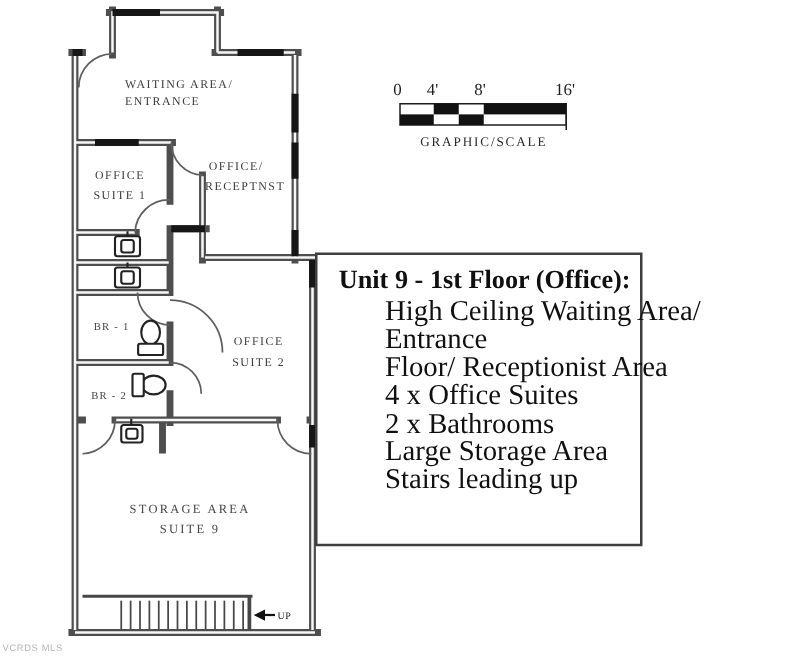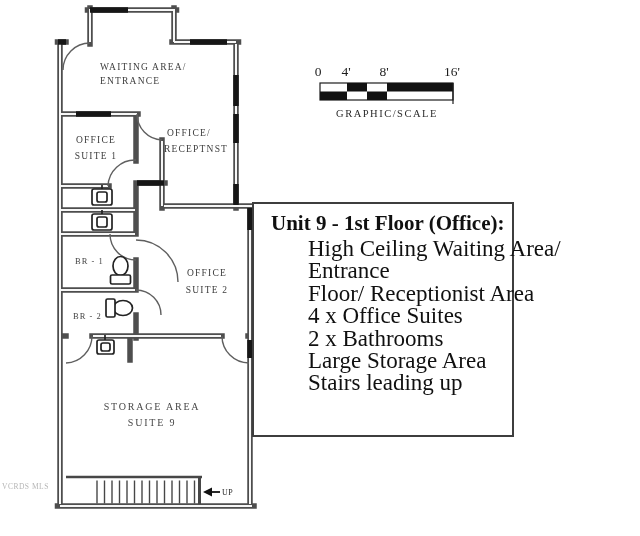--- a/index.html
+++ b/index.html
@@ -16,21 +16,21 @@
   .wall-core{stroke:#f7f7f7;stroke-width:2;fill:none;stroke-linecap:butt;}
   .wall-dark{stroke:#161616;stroke-width:5.5;fill:none;stroke-linecap:butt;}
   .door{stroke:#5f5f5f;stroke-width:1.4;fill:none;}
   .fixture{stroke:#222;stroke-width:1.7;fill:#ffffff;}
   .tread{stroke:#474747;stroke-width:1.4;}
   .rail{stroke:#474747;stroke-width:2.5;}
   .info-box{position:absolute;left:252px;top:202px;width:262px;height:235px;
             border:2px solid #3e3e3e;background:#ffffff;box-sizing:border-box;color:#101010;}
   .info-title{font-weight:bold;font-size:21px;margin:7px 0 2px 17px;white-space:nowrap;}
   .info-item{font-size:23px;margin-left:54px;line-height:22.4px;white-space:nowrap;}
-  .watermark{position:absolute;left:2px;top:482px;font-family:Liberation Serif, serif;
+  .watermark{position:absolute;left:2px;top:514px;font-family:Liberation Sans, sans-serif;
              font-size:7.5px;color:#b5b5b5;letter-spacing:0.5px;}
 </style>
 </head>
 <body>
 
 <div class="page">
 
   <svg width="640" height="536" viewBox="0 0 640 536">
 
     <g>

